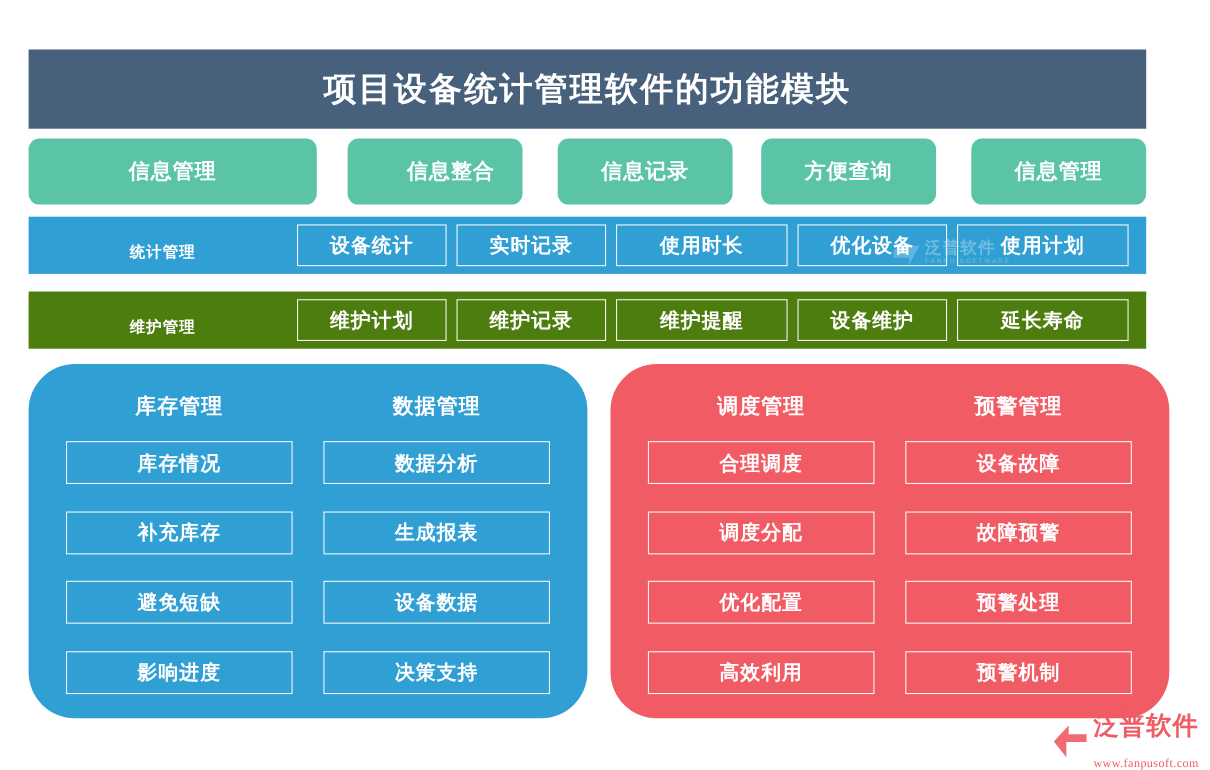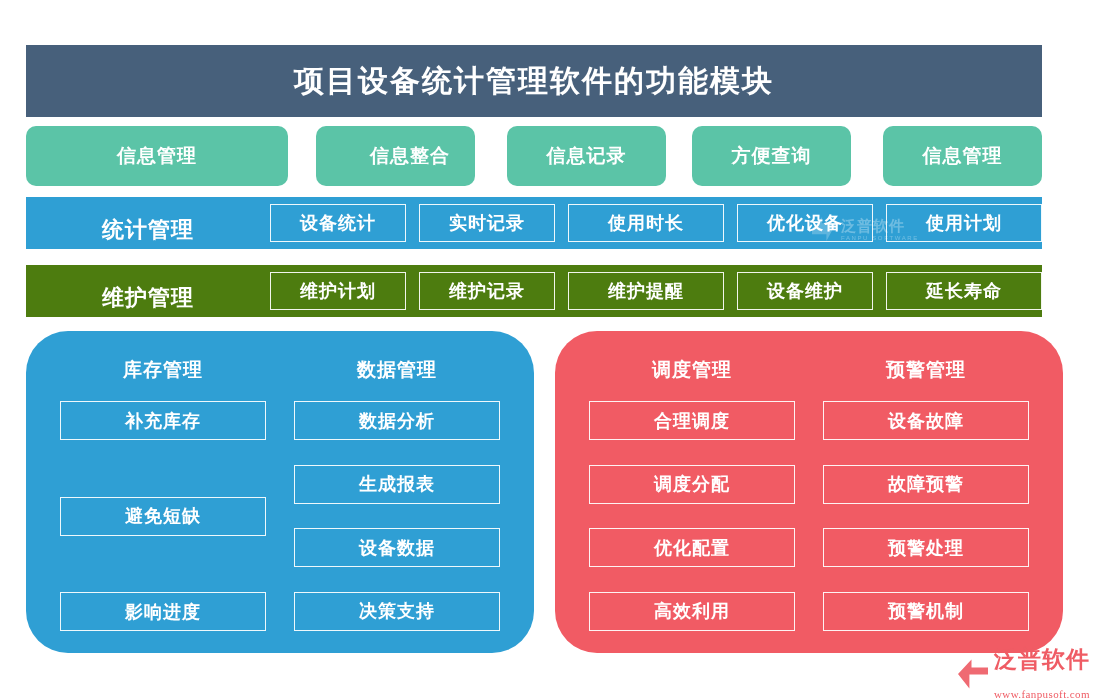--- a/index.html
+++ b/index.html
@@ -81,32 +81,32 @@
     align-items: center;
     box-sizing: border-box;
   }
   .banner-blue { top: 197px; background: #2f9fd4; }
   .banner-red  { top: 265px; background: #4d7c0f; }
 
   .banner-label {
     width: 244px;
     text-align: center;
     color: #ffffff;
-    font-size: 22px;
+    font-size: 14px;
     font-weight: bold;
     letter-spacing: 1px;
     flex: none;
     margin-top: 14px;
   }
   .banner-items {
     flex: 1;
     display: flex;
     align-items: center;
     justify-content: space-between;
-    padding-right: 0;
+    padding-right: 16px;
     box-sizing: border-box;
   }
   .banner-box {
     width: 136px;
     height: 38px;
     border: 1px solid rgba(255,255,255,0.92);
     display: flex;
     align-items: center;
     justify-content: center;
     color: #ffffff;
@@ -268,20 +268,21 @@
       <div class="banner-box">设备维护</div>
       <div class="banner-box wide">延长寿命</div>
     </div>
   </div>
 
   <div class="panel panel-blue">
     <div class="panel-cols">
       <div class="panel-col">
         <div class="col-head">库存管理</div>
         <div class="col-items">
+          <div class="panel-box">库存情况</div>
           <div class="panel-box">补充库存</div>
           <div class="panel-box">避免短缺</div>
           <div class="panel-box">影响进度</div>
         </div>
       </div>
       <div class="panel-col">
         <div class="col-head">数据管理</div>
         <div class="col-items">
           <div class="panel-box">数据分析</div>
           <div class="panel-box">生成报表</div>

